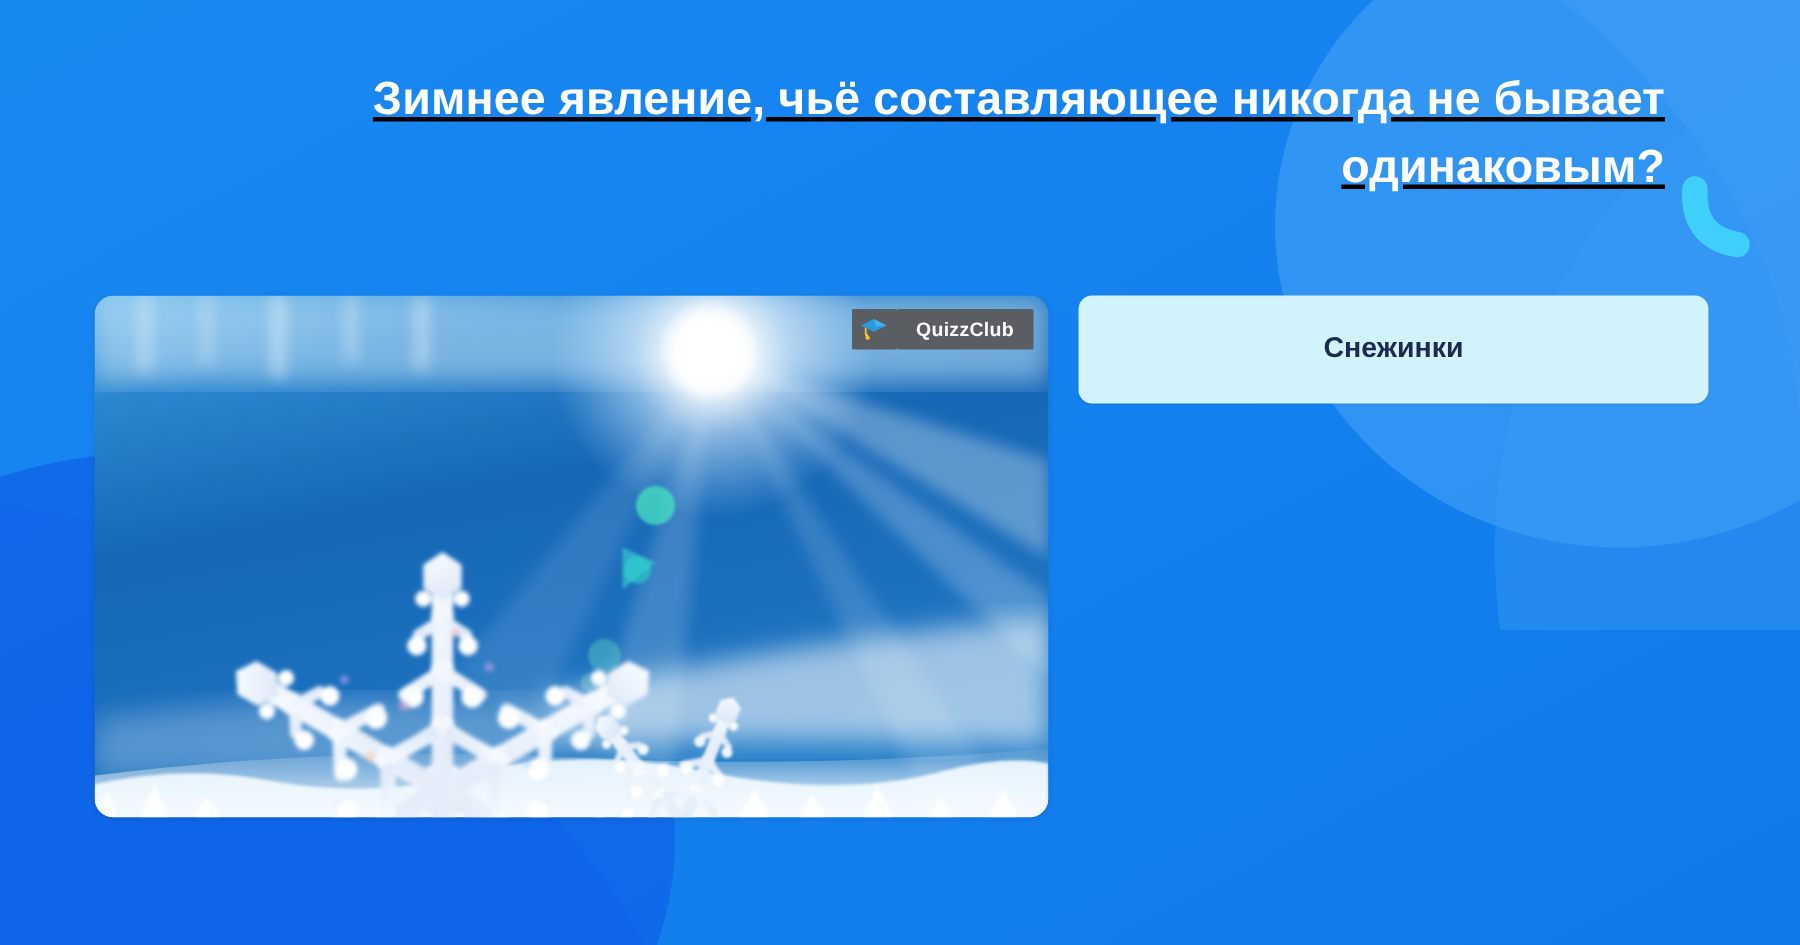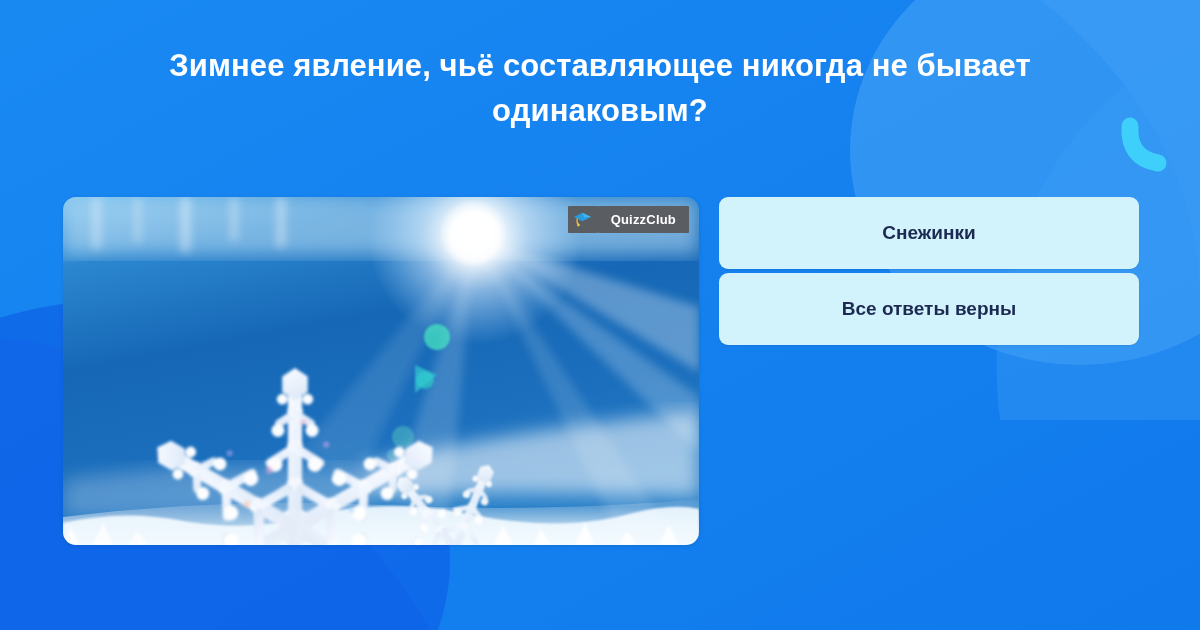--- a/index.html
+++ b/index.html
@@ -12,23 +12,24 @@
 
   
   .bg-layer { position:absolute; inset:0; overflow:hidden; }
   .bg-svg { position:absolute; inset:0; width:1200px; height:630px; display:block; }
 
   
   .title-wrap {
     position:absolute;
     left:0; top:44px;
     width:1200px;
-    text-align:center;
+    text-align:right;
     padding:0 90px;
     z-index:5;
+    text-decoration:underline;
   }
   .title {
     color:#ffffff;
     font-size:31px;
     font-weight:bold;
     line-height:1.45;
     letter-spacing:0.1px;
   }
 
   
@@ -70,21 +71,21 @@
     letter-spacing:0.2px;
   }
 
   
   .answers {
     position:absolute;
     left:719px; top:197px;
     width:420px;
     display:flex;
     flex-direction:column;
-    gap:4px;
+    gap:20px;
     z-index:5;
   }
   .answer-btn {
     height:72px;
     background:#d2f2fc;
     border-radius:9px;
     display:flex;
     align-items:center;
     justify-content:center;
     color:#1c2a52;
@@ -293,16 +294,13 @@
       </svg>
     </div>
     <div class="wm-name">QuizzClub</div>
   </div>
 </div>
 
 <div class="answers">
   <div class="answer-btn">
     <span>Снежинки</span>
   </div>
-  <div class="answer-btn">
-    <span>Все ответы верны</span>
-  </div>
 </div>
 
 </body></html>

